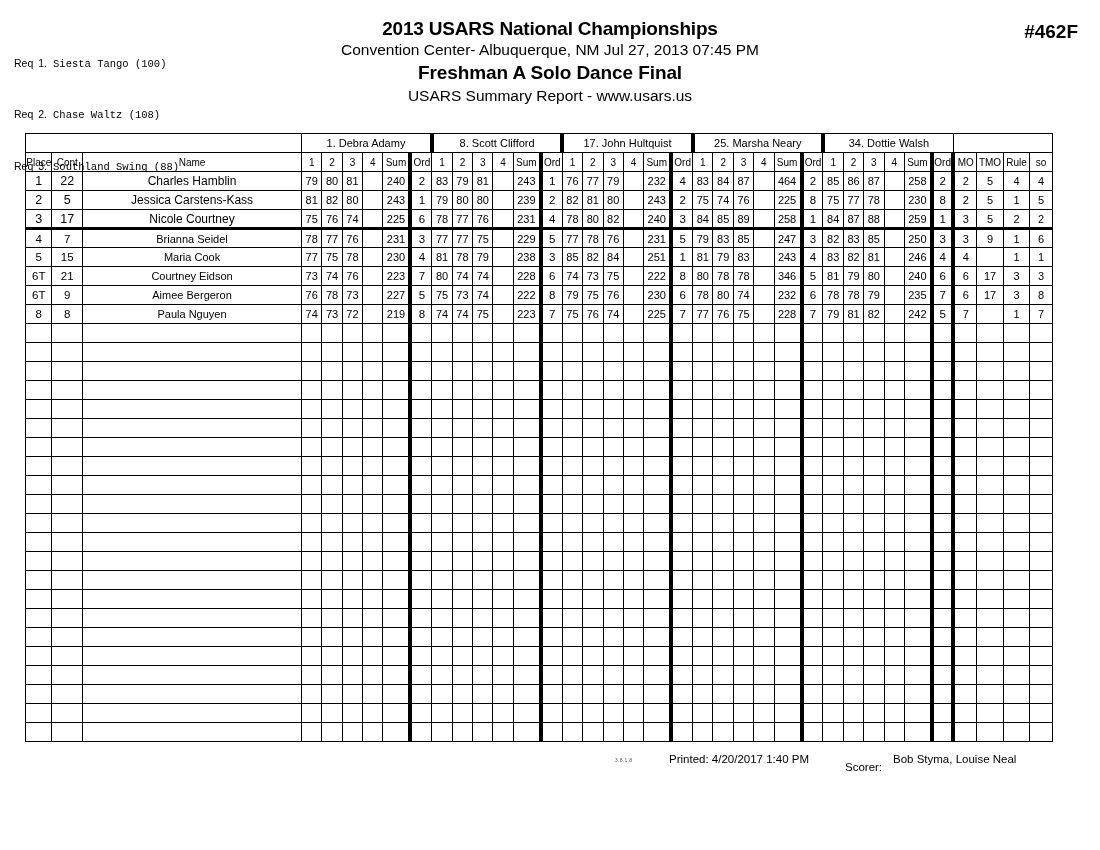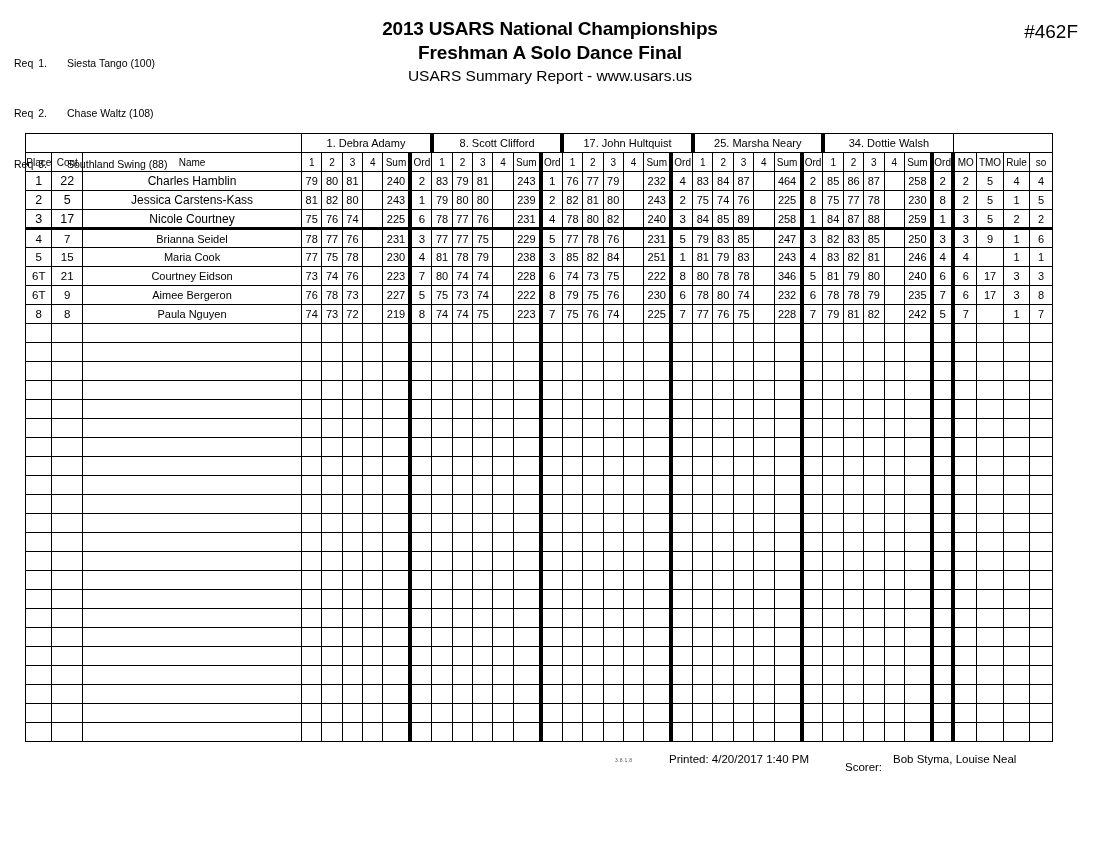--- a/index.html
+++ b/index.html
@@ -23,21 +23,21 @@
     position: absolute;
     left: 14px;
     top: 20px;
     font-size: 10.5px;
     line-height: 14.4px;
     white-space: nowrap;
   }
   .req-line { display: block; }
   .req-lbl { display: inline-block; margin-top: 36px; }
   .req-num { display: inline-block; margin-left: 5px; }
-  .req-name { display: inline-block; margin-left: 20px; }
+  .req-name { display: inline-block; margin-left: 6px; font-family: Liberation Mono, monospace; }
 
   
   #titleblock {
     position: absolute;
     left: 0; top: 17px;
     width: 1100px;
     text-align: center;
   }
   #event-title {
     font-size: 19px;
@@ -58,21 +58,21 @@
   }
   #report-line {
     font-size: 15.5px;
     line-height: 21px;
   }
   #event-number {
     position: absolute;
     right: 22px;
     top: 21px;
     font-size: 19px;
-    font-weight: normal;
+    font-weight: bold;
   }
 
   
   #score-table {
     position: absolute;
     left: 15px;
     top: 133px;
     width: 1028px;
     border-collapse: collapse;
     font-size: 10.5px;
@@ -172,20 +172,21 @@
 <div id="page">
 
   <div id="reqs">
       <div class="req-line"><span class="req-lbl">Req</span><span class="req-num">1.</span><span class="req-name">Siesta Tango (100)</span></div>
       <div class="req-line"><span class="req-lbl">Req</span><span class="req-num">2.</span><span class="req-name">Chase Waltz (108)</span></div>
       <div class="req-line"><span class="req-lbl">Req</span><span class="req-num">3.</span><span class="req-name">Southland Swing (88)</span></div>
     </div>
 
   <div id="titleblock">
     <div id="event-title">2013 USARS National Championships</div>
+    <div id="venue-line">Convention Center- Albuquerque, NM  Jul 27, 2013  07:45 PM</div>
     <div id="division-title">Freshman A Solo Dance Final</div>
     <div id="report-line">USARS Summary Report - www.usars.us</div>
   </div>
   <div id="event-number">#462F</div>
 
   <table id="score-table">
     <colgroup id="cols">
         <col style="width: 26px;">
         <col style="width: 30px;">
         <col style="width: 215px;">

